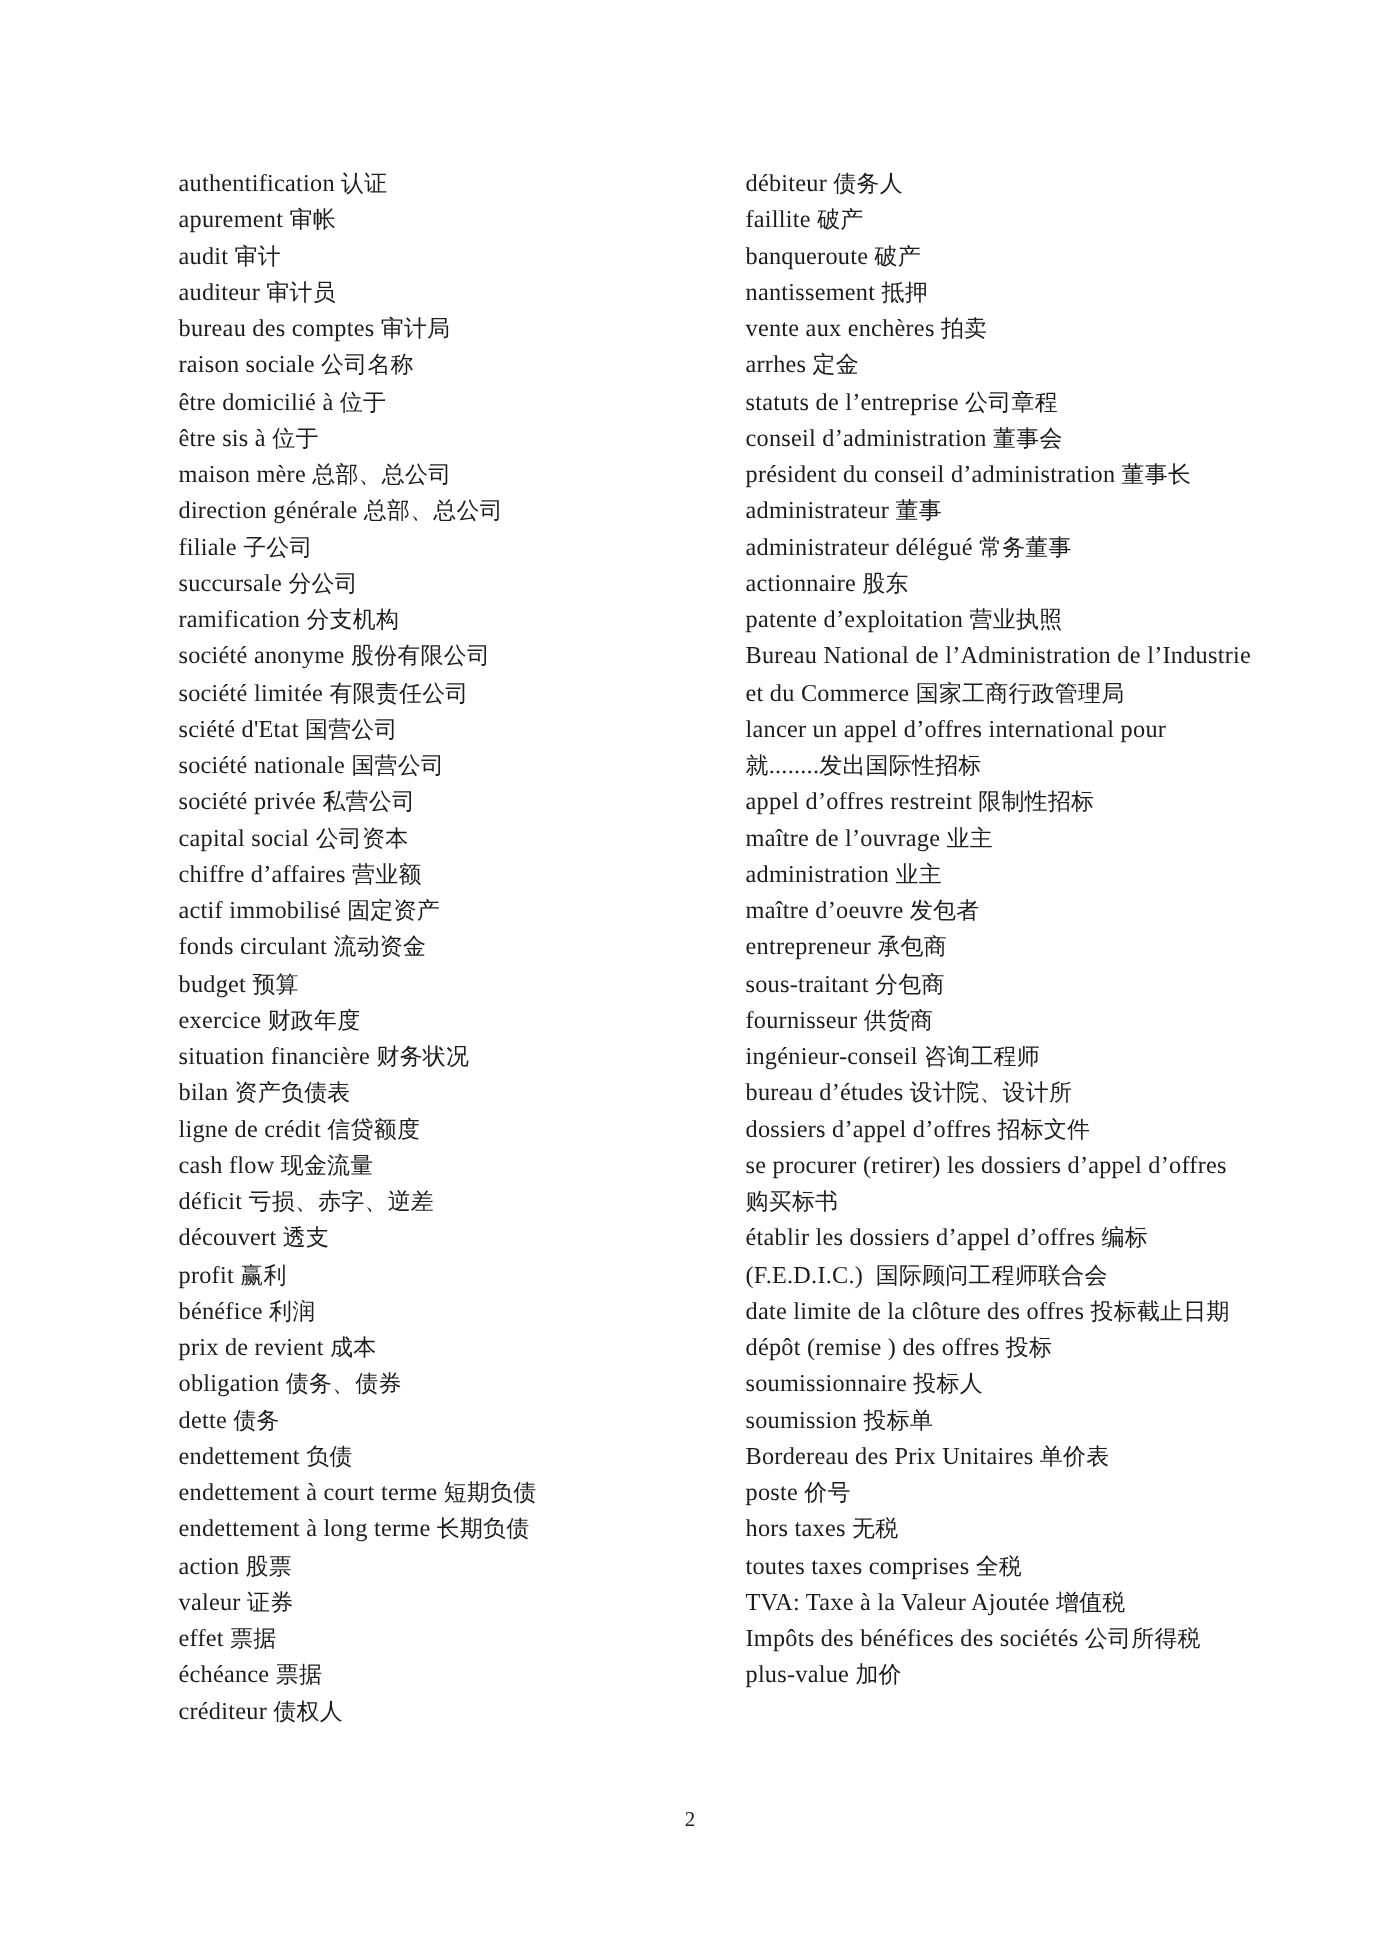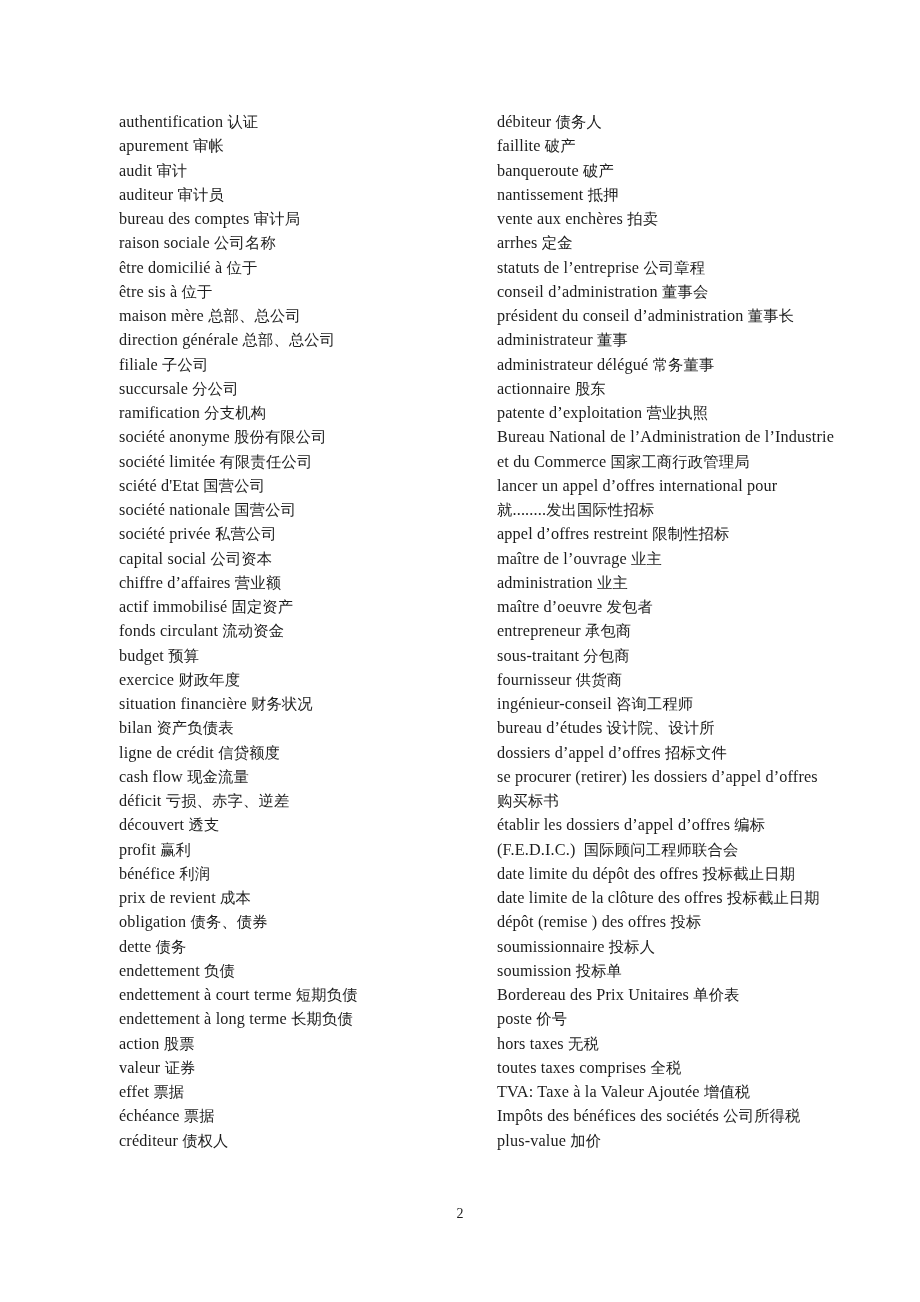--- a/index.html
+++ b/index.html
@@ -139,21 +139,20 @@
       <div class="entry">entrepreneur <span class="cn">承包商</span></div>
       <div class="entry">sous-traitant <span class="cn">分包商</span></div>
       <div class="entry">fournisseur <span class="cn">供货商</span></div>
       <div class="entry">ingénieur-conseil <span class="cn">咨询工程师</span></div>
       <div class="entry">bureau d’études <span class="cn">设计院、设计所</span></div>
       <div class="entry">dossiers d’appel d’offres <span class="cn">招标文件</span></div>
       <div class="entry">se procurer (retirer) les dossiers d’appel d’offres</div>
       <div class="entry"><span class="cn">购买标书</span></div>
       <div class="entry">établir les dossiers d’appel d’offres <span class="cn">编标</span></div>
       <div class="entry">(F.E.D.I.C.)  <span class="cn">国际顾问工程师联合会</span></div>
-      <div class="entry">date limite du dépôt des offres <span class="cn">投标截止日期</span></div>
       <div class="entry">date limite de la clôture des offres <span class="cn">投标截止日期</span></div>
       <div class="entry">dépôt (remise ) des offres <span class="cn">投标</span></div>
       <div class="entry">soumissionnaire <span class="cn">投标人</span></div>
       <div class="entry">soumission <span class="cn">投标单</span></div>
       <div class="entry">Bordereau des Prix Unitaires <span class="cn">单价表</span></div>
       <div class="entry">poste <span class="cn">价号</span></div>
       <div class="entry">hors taxes <span class="cn">无税</span></div>
       <div class="entry">toutes taxes comprises <span class="cn">全税</span></div>
       <div class="entry">TVA: Taxe à la Valeur Ajoutée <span class="cn">增值税</span></div>
       <div class="entry">Impôts des bénéfices des sociétés <span class="cn">公司所得税</span></div>

